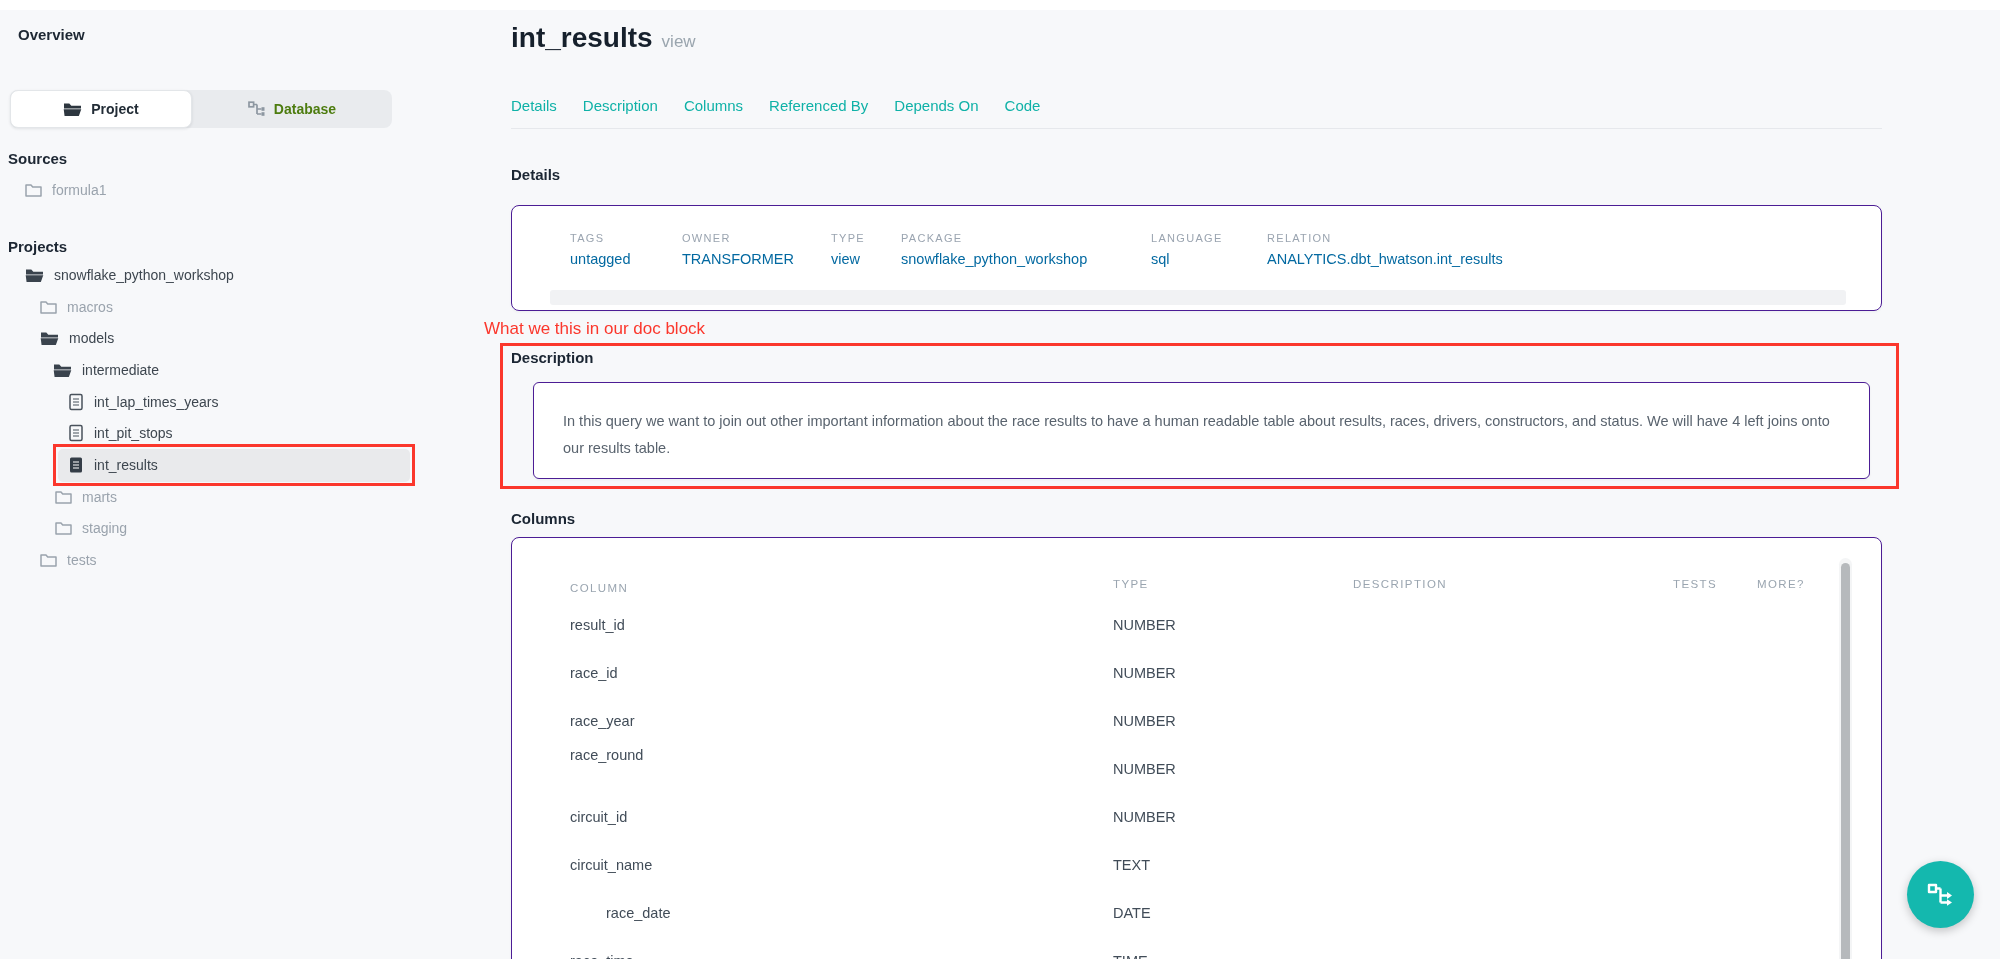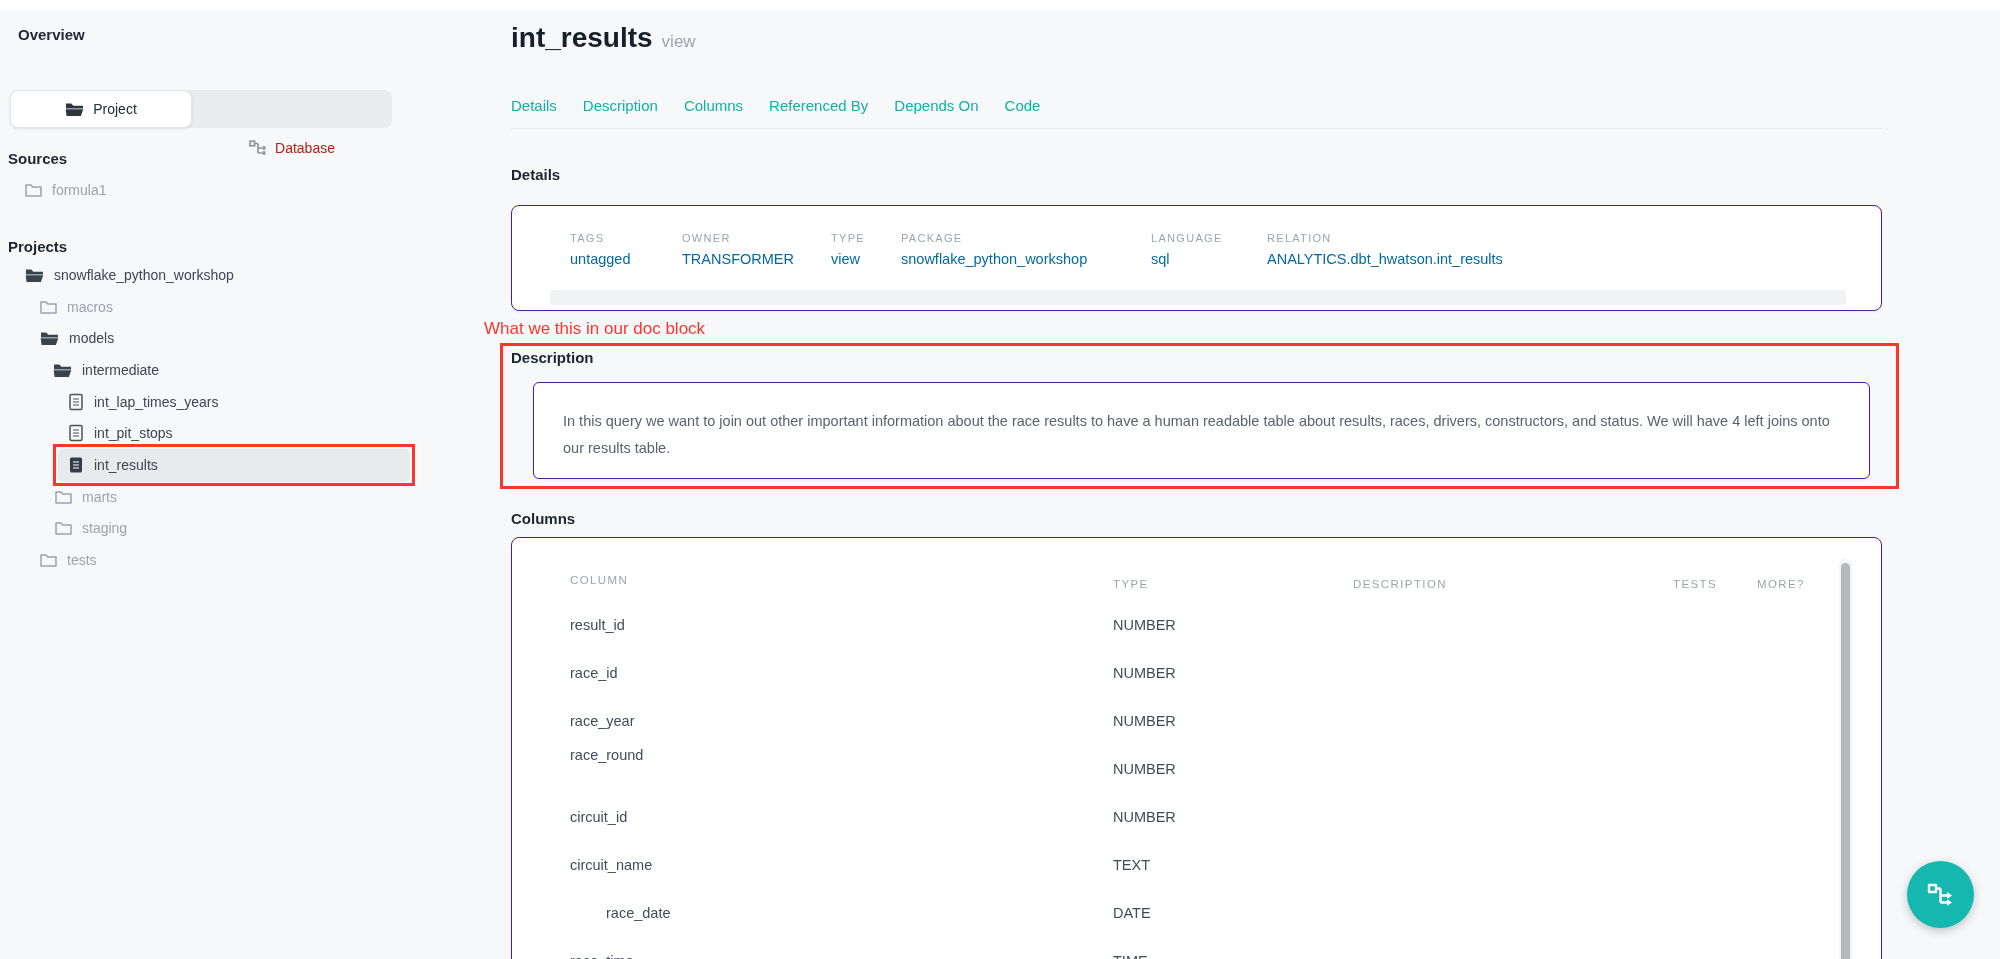--- a/index.html
+++ b/index.html
@@ -10,23 +10,23 @@
     color:#39434e;
     overflow:hidden;
     position:relative;
   }
   .top-strip { position:absolute; left:0; top:0; width:2000px; height:10px; background:#ffffff; }
 
   
   .sidebar { position:absolute; left:0; top:10px; width:460px; height:949px; }
   .h-label { position:absolute; font-size:15px; font-weight:bold; color:#1d2733; }
   .seg-wrap { position:absolute; left:10px; top:80px; width:382px; height:38px; background:#e9ebee; border-radius:8px; }
-  .seg-btn { position:absolute; top:0; height:38px; display:flex; align-items:center; justify-content:center; gap:9px; font-size:14px; font-weight:normal; cursor:pointer; }
+  .seg-btn { position:absolute; top:0; height:38px; display:flex; align-items:center; justify-content:center; gap:9px; font-size:14px; font-weight:bold; cursor:pointer; }
   .seg-active { left:0; width:182px; background:#ffffff; border:1px solid #e3e6e9; border-radius:8px; box-shadow:0 1px 3px rgba(20,30,40,.10); color:#222c36; }
-  .seg-inactive { left:182px; width:200px; color:#b91c1c;margin-top:39px; }
+  .seg-inactive { left:182px; width:200px; color:#4d7c0f; }
 
   .tree-item { position:absolute; height:20px; display:flex; align-items:center; gap:10px; font-size:14px; cursor:pointer; white-space:nowrap; }
   .ti-dark { color:#3d464f; }
   .ti-gray { color:#9aa3ad; }
   .sel-bg { position:absolute; left:58px; top:439px; width:352px; height:33px; background:#e9eaec; border-radius:5px; }
   .red-box-side { position:absolute; left:53px; top:434px; width:362px; height:42px; border:3px solid #fb372c; }
 
   .icn { flex:0 0 auto; display:block; }
 
   
@@ -228,21 +228,21 @@
 <div class="annot-box"></div>
 
 <div class="sec-head" style="left:511px; top:349px;">Description</div>
 <div class="card desc-card">
   <div class="desc-body">In this query we want to join out other important information about the race results to have a human readable table about results, races, drivers, constructors, and status. We will have 4 left joins onto our results table.</div>
 </div>
 
 <div class="sec-head" style="left:511px; top:510px;">Columns</div>
 
 <div class="card columns-card">
-  <div class="th" style="left:58px;   top:36px;">COLUMN</div>
+  <div class="th" style="left:58px;   top:44px;">COLUMN</div>
   <div class="th" style="left:601px;  top:40px;">TYPE</div>
   <div class="th" style="left:841px;  top:40px;">DESCRIPTION</div>
   <div class="th" style="left:1161px; top:40px;">TESTS</div>
   <div class="th" style="left:1245px; top:40px;">MORE?</div>
 
   <div>
     <div class="cell" style="left:58px; top:79px;">result_id</div>
     <div class="cell" style="left:601px; top:79px;">NUMBER</div>
   </div>
   <div>

